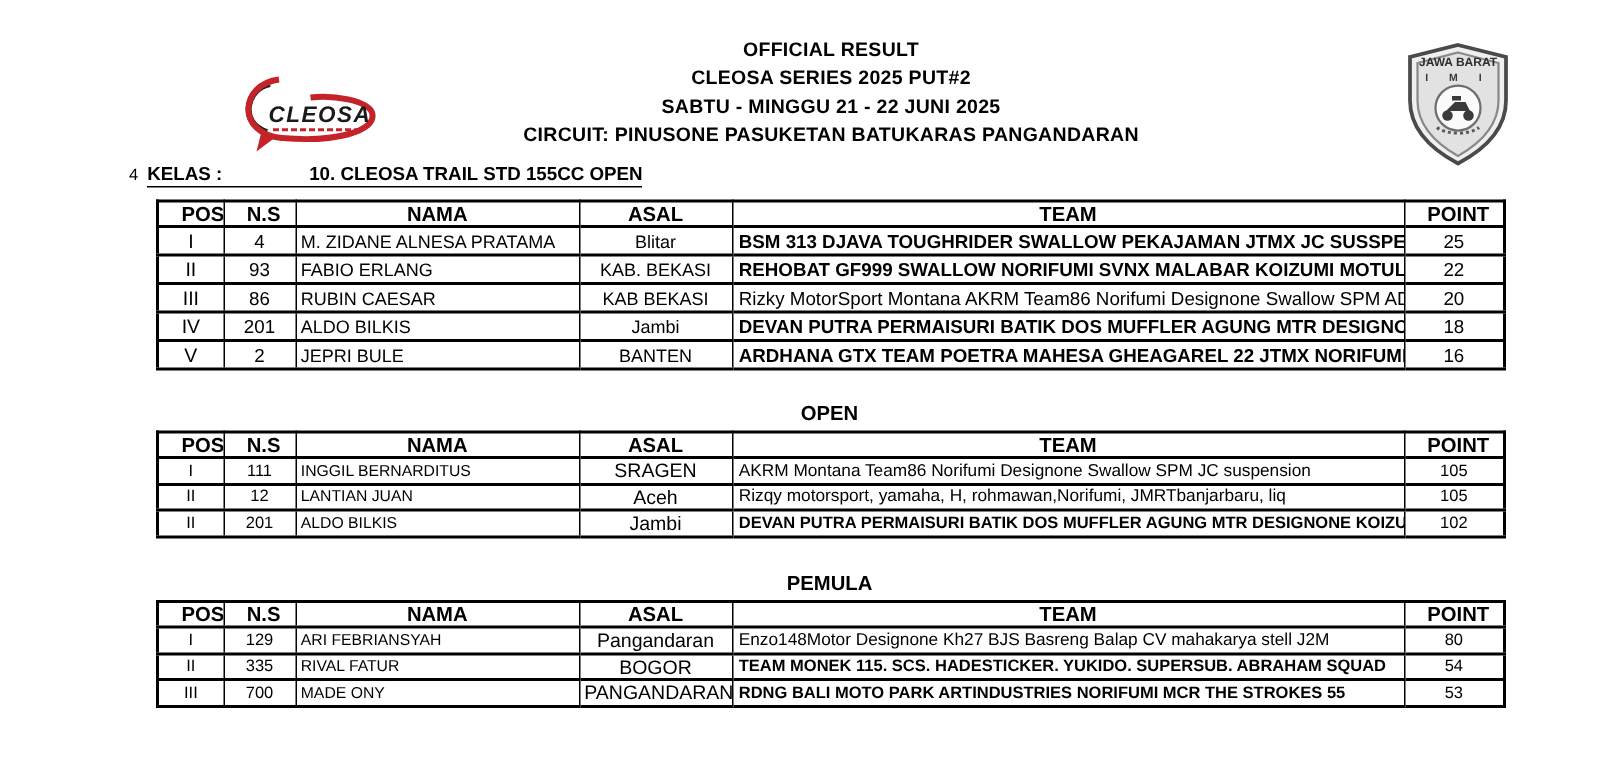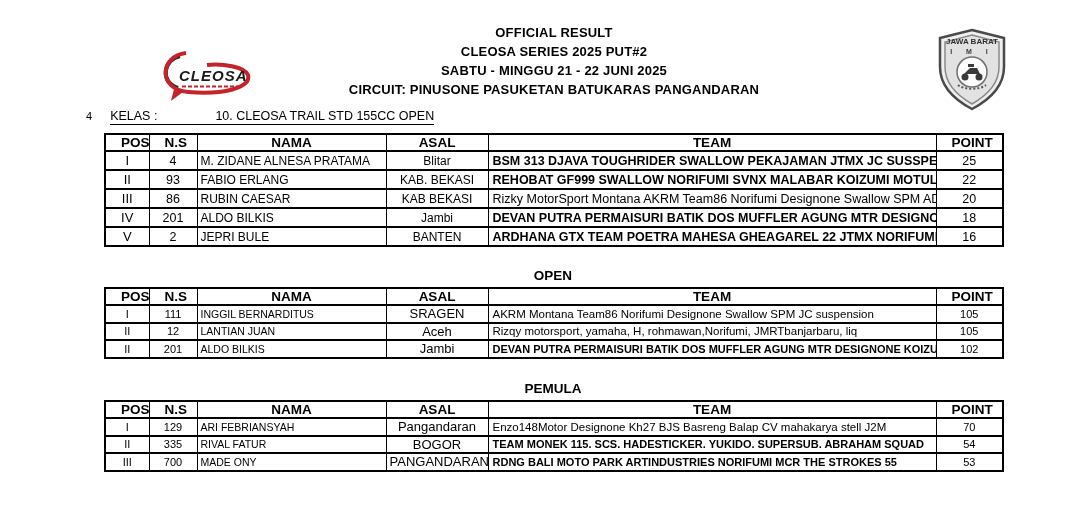--- a/index.html
+++ b/index.html
@@ -14,22 +14,22 @@
     text-align:center; font-weight:bold; font-size:13px; line-height:19px;
     letter-spacing:.2px;
   }
   .logo-cleosa { position:absolute; left:150px; top:44px; width:112px; height:60px; }
   .badge-jabar { position:absolute; left:934px; top:27px; width:76px; height:86px; }
 
   
   .kelas-line { position:absolute; left:86px; top:109px; font-size:12.5px; white-space:nowrap; }
   .kelas-num { font-size:11px; margin-right:6px; }
   .kelas-underline {
-    display:inline-block; font-weight:normal;
-    border-bottom:1.5px solid #000; padding-bottom:1px;margin-left:12px;
+    display:inline-block; font-weight:bold;
+    border-bottom:1.5px solid #000; padding-bottom:1px;
   }
   .kelas-gap { display:inline-block; width:58px; }
 
   
   .section-title {
     position:absolute; left:104px; width:898px; text-align:center;
     font-weight:bold; font-size:13.5px;
   }
   #open-title   { top:268px; }
   #pemula-title { top:381px; }
@@ -237,21 +237,21 @@
         <th>POINT</th>
       </tr>
     </thead>
     <tbody>
         <tr>
           <td class="pos">I</td>
           <td class="ns">129</td>
           <td class="nama">ARI FEBRIANSYAH</td>
           <td class="asal">Pangandaran</td>
           <td class="team team team-md">Enzo148Motor Designone Kh27 BJS Basreng Balap CV mahakarya stell J2M</td>
-          <td class="point">70</td>
+          <td class="point">80</td>
         </tr>
         <tr>
           <td class="pos">II</td>
           <td class="ns">335</td>
           <td class="nama">RIVAL FATUR</td>
           <td class="asal">BOGOR</td>
           <td class="team team team-sm">TEAM MONEK 115. SCS. HADESTICKER. YUKIDO. SUPERSUB. ABRAHAM SQUAD</td>
           <td class="point">54</td>
         </tr>
         <tr>

